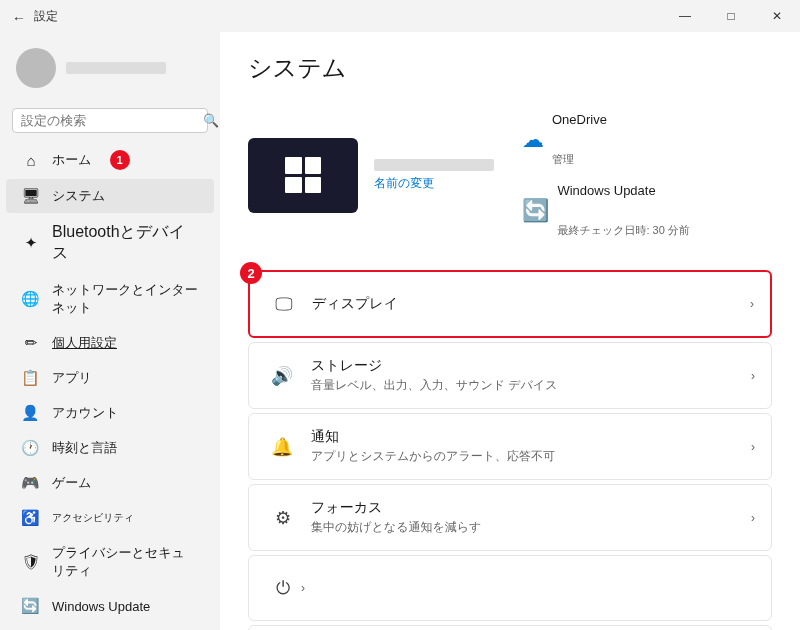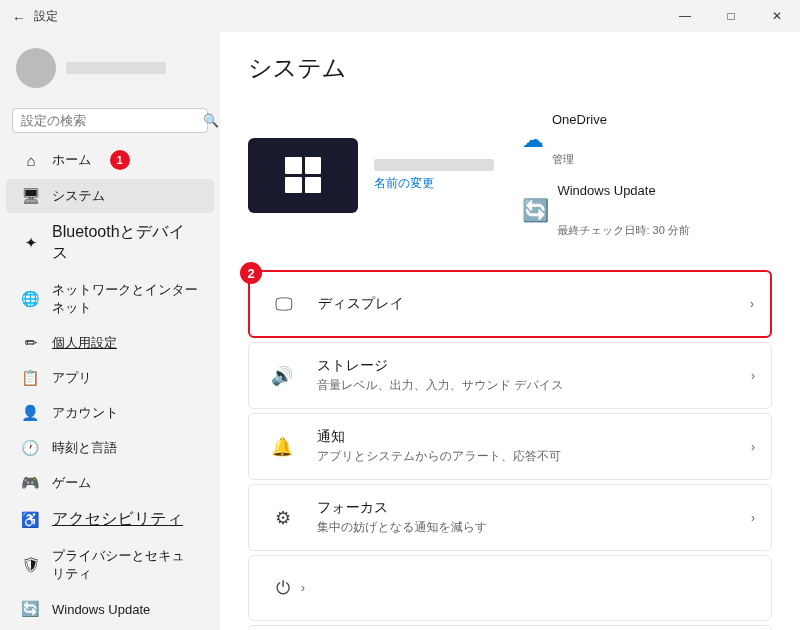--- a/index.html
+++ b/index.html
@@ -246,21 +246,21 @@
       display: flex;
       align-items: center;
       justify-content: center;
       font-size: 18px;
       color: #444;
       flex-shrink: 0;
     }
 
     .settings-item-text {
       flex: 1;
-      margin-left: 16px;
+      margin-left: 10px;
     }
     .settings-item-title {
       font-size: 14px;
       font-weight: 500;
       color: #1a1a1a;
     }
     .settings-item-desc {
       font-size: 12px;
       color: #666;
       margin-top: 2px;
@@ -361,21 +361,21 @@
         <div class="nav-item">
           <span class="nav-icon">🕐</span>
           <span style="font-size: 13px;">時刻と言語</span>
         </div>
         <div class="nav-item">
           <span class="nav-icon">🎮</span>
           <span style="font-size: 13px;">ゲーム</span>
         </div>
         <div class="nav-item">
           <span class="nav-icon">♿</span>
-          <span style="font-size: 16px; text-decoration: underline;">アクセシビリティ</span>
+          <span style="font-size: 10px;">アクセシビリティ</span>
         </div>
         <div class="nav-item">
           <span class="nav-icon">🛡</span>
           <span style="font-size: 13px;">プライバシーとセキュリティ</span>
         </div>
         <div class="nav-item">
           <span class="nav-icon">🔄</span>
           <span style="font-size: 13px;">Windows Update</span>
         </div>
       </div>

